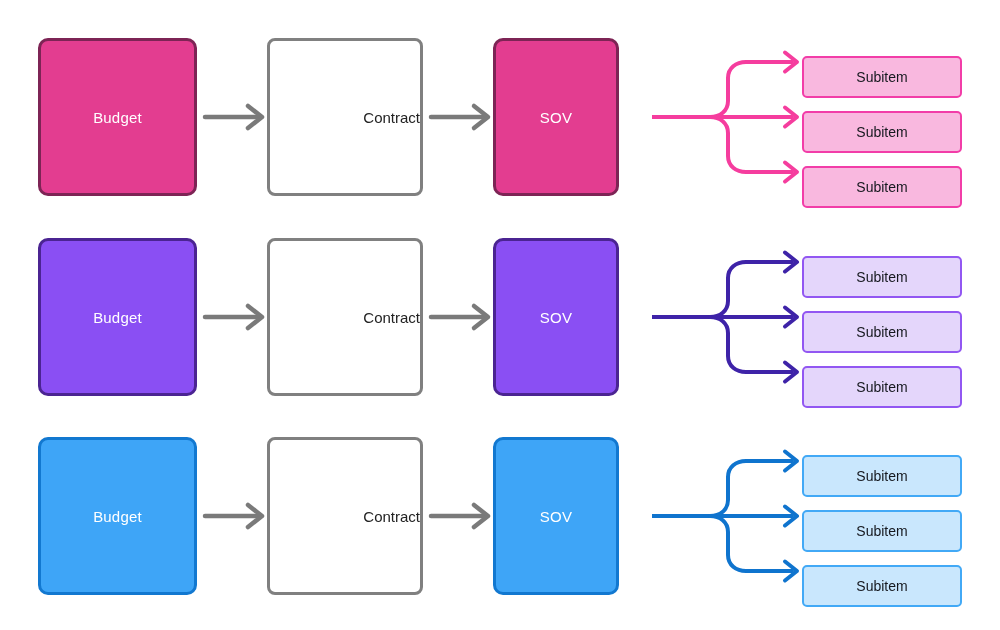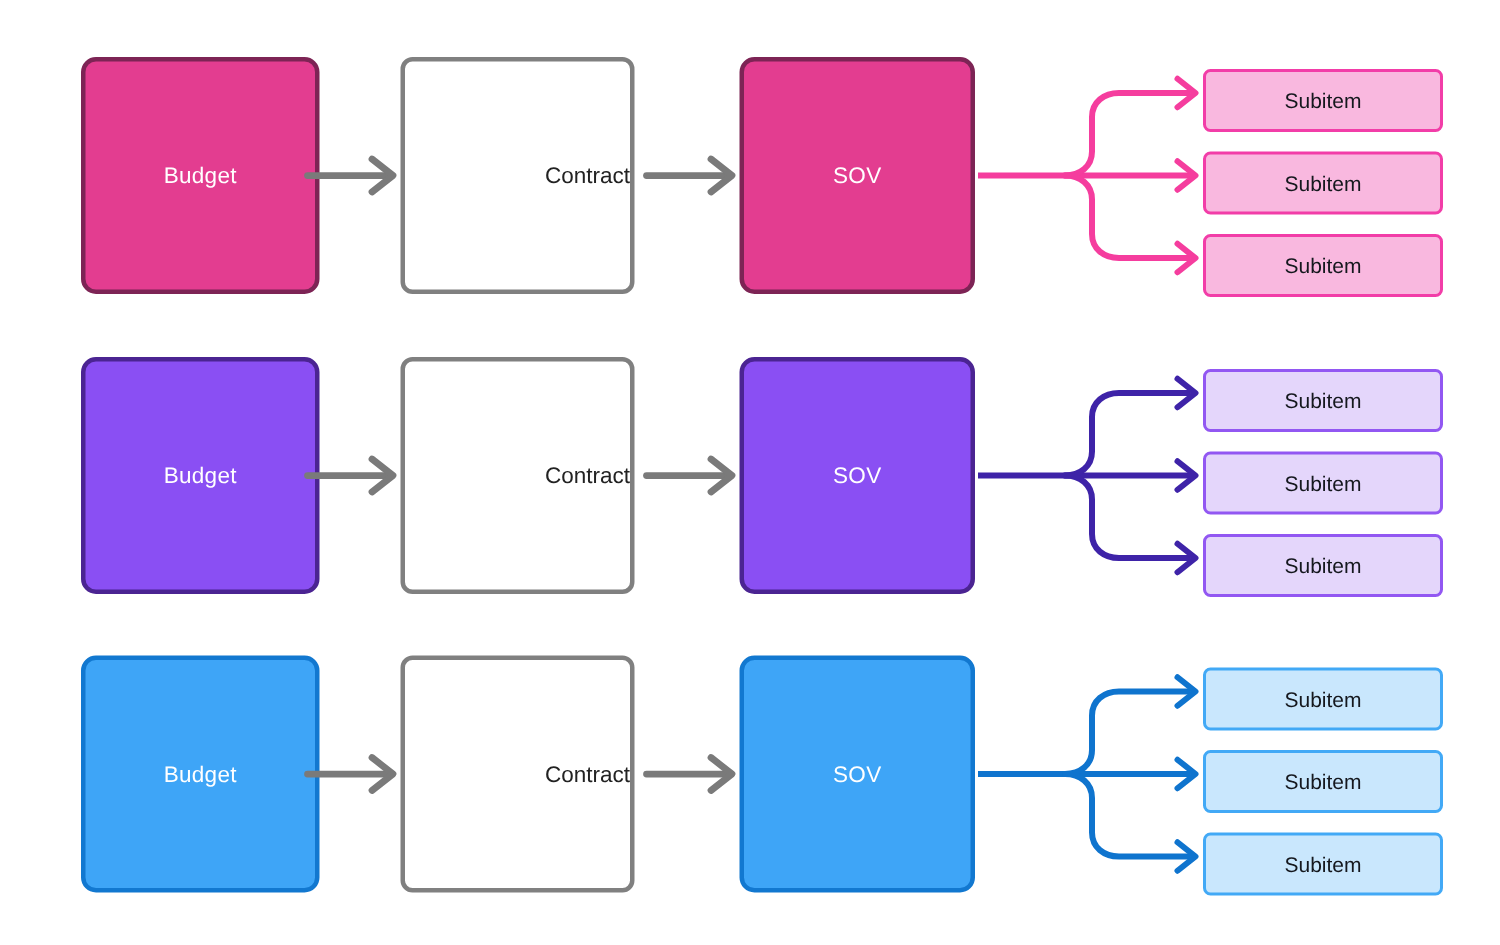--- a/index.html
+++ b/index.html
@@ -29,22 +29,22 @@
     border-radius: 10px;
     display: flex;
     align-items: center;
     justify-content: center;
     font-size: 15px;
     letter-spacing: 0.2px;
     background: var(--fill);
     border: 3px solid var(--bstroke);
     color: var(--btext);
   }
-  .budget { left: 54px; width: 159px; }
-  .sov    { left: 493px; width: 157px; }
+  .budget { left: 38px; width: 159px; }
+  .sov    { left: 493px; width: 126px; }
 
   .contract {
     position: absolute;
     top: 0;
     left: 267px;
     width: 156px;
     height: 158px;
     border-radius: 8px;
     display: flex;
     align-items: center;
@@ -70,21 +70,21 @@
   svg.branch * {
     stroke: var(--arrow);
     stroke-width: 4;
     fill: none;
     stroke-linecap: round;
     stroke-linejoin: round;
   }
 
   .subcol {
     position: absolute;
-    top: 6px;
+    top: 16px;
     left: 802px;
     width: 160px;
     height: 158px;
   }
   .subitem {
     position: absolute;
     left: 0;
     width: 160px;
     height: 42px;
     border-radius: 5px;

